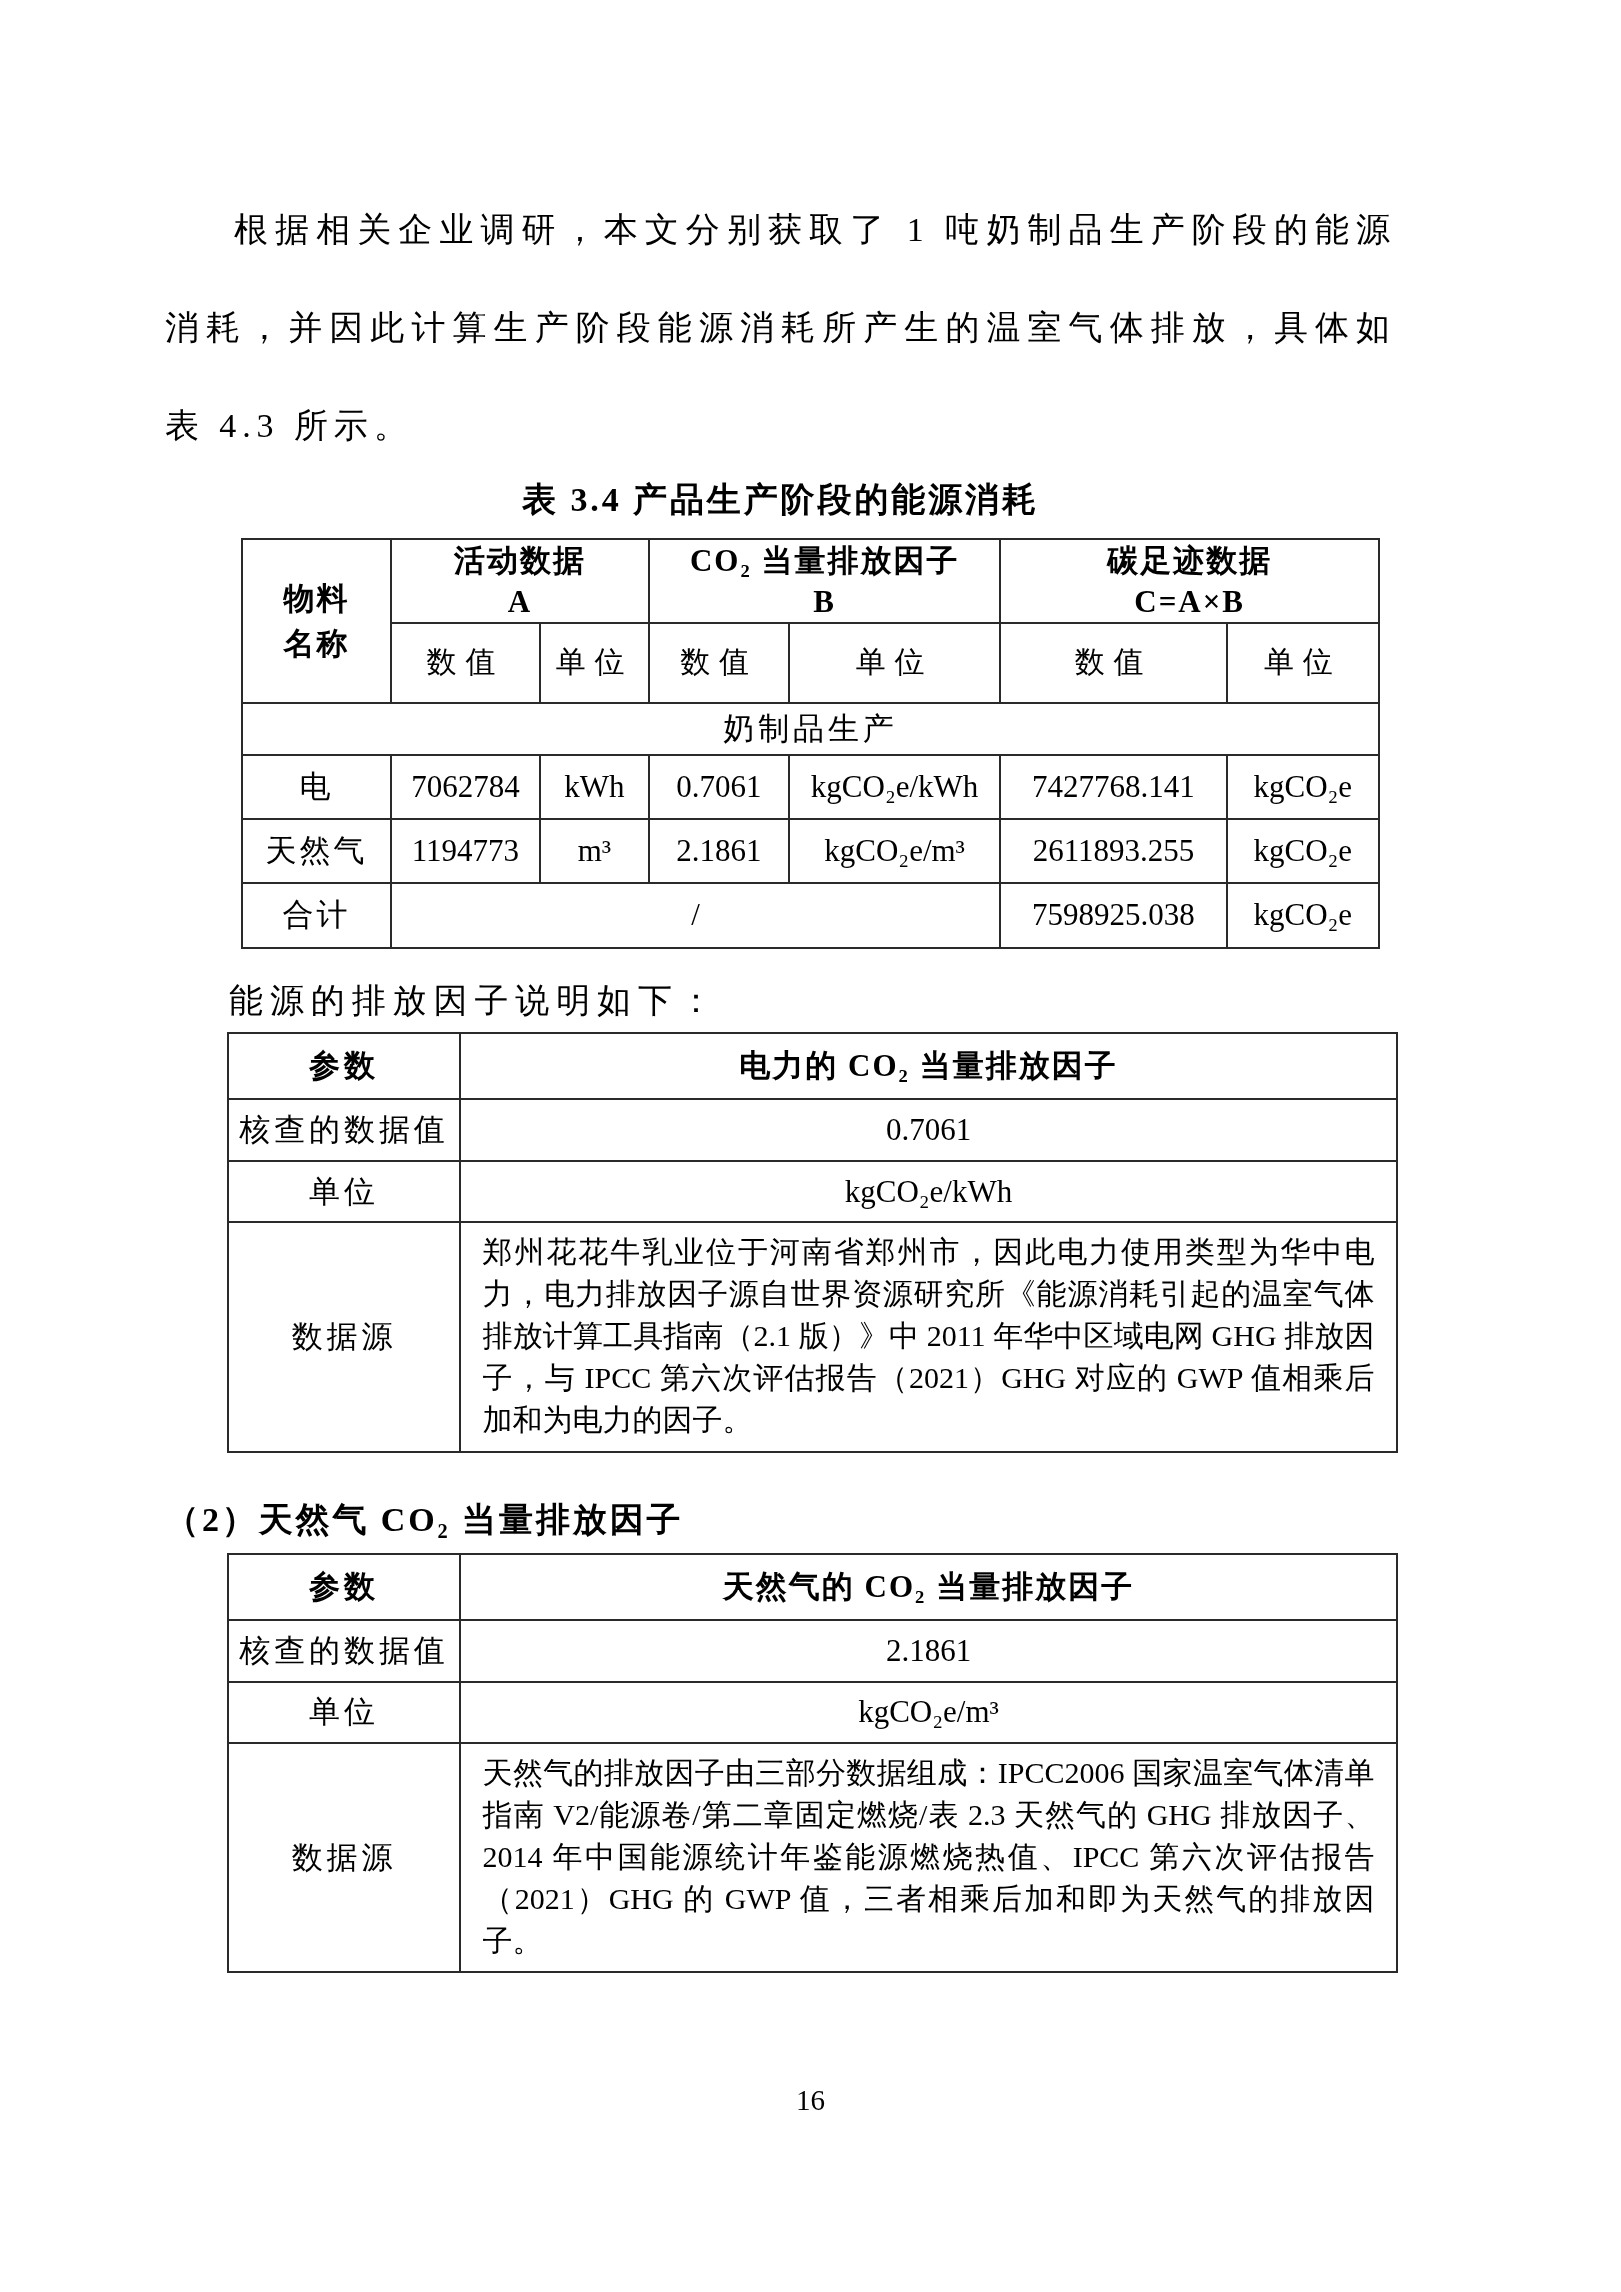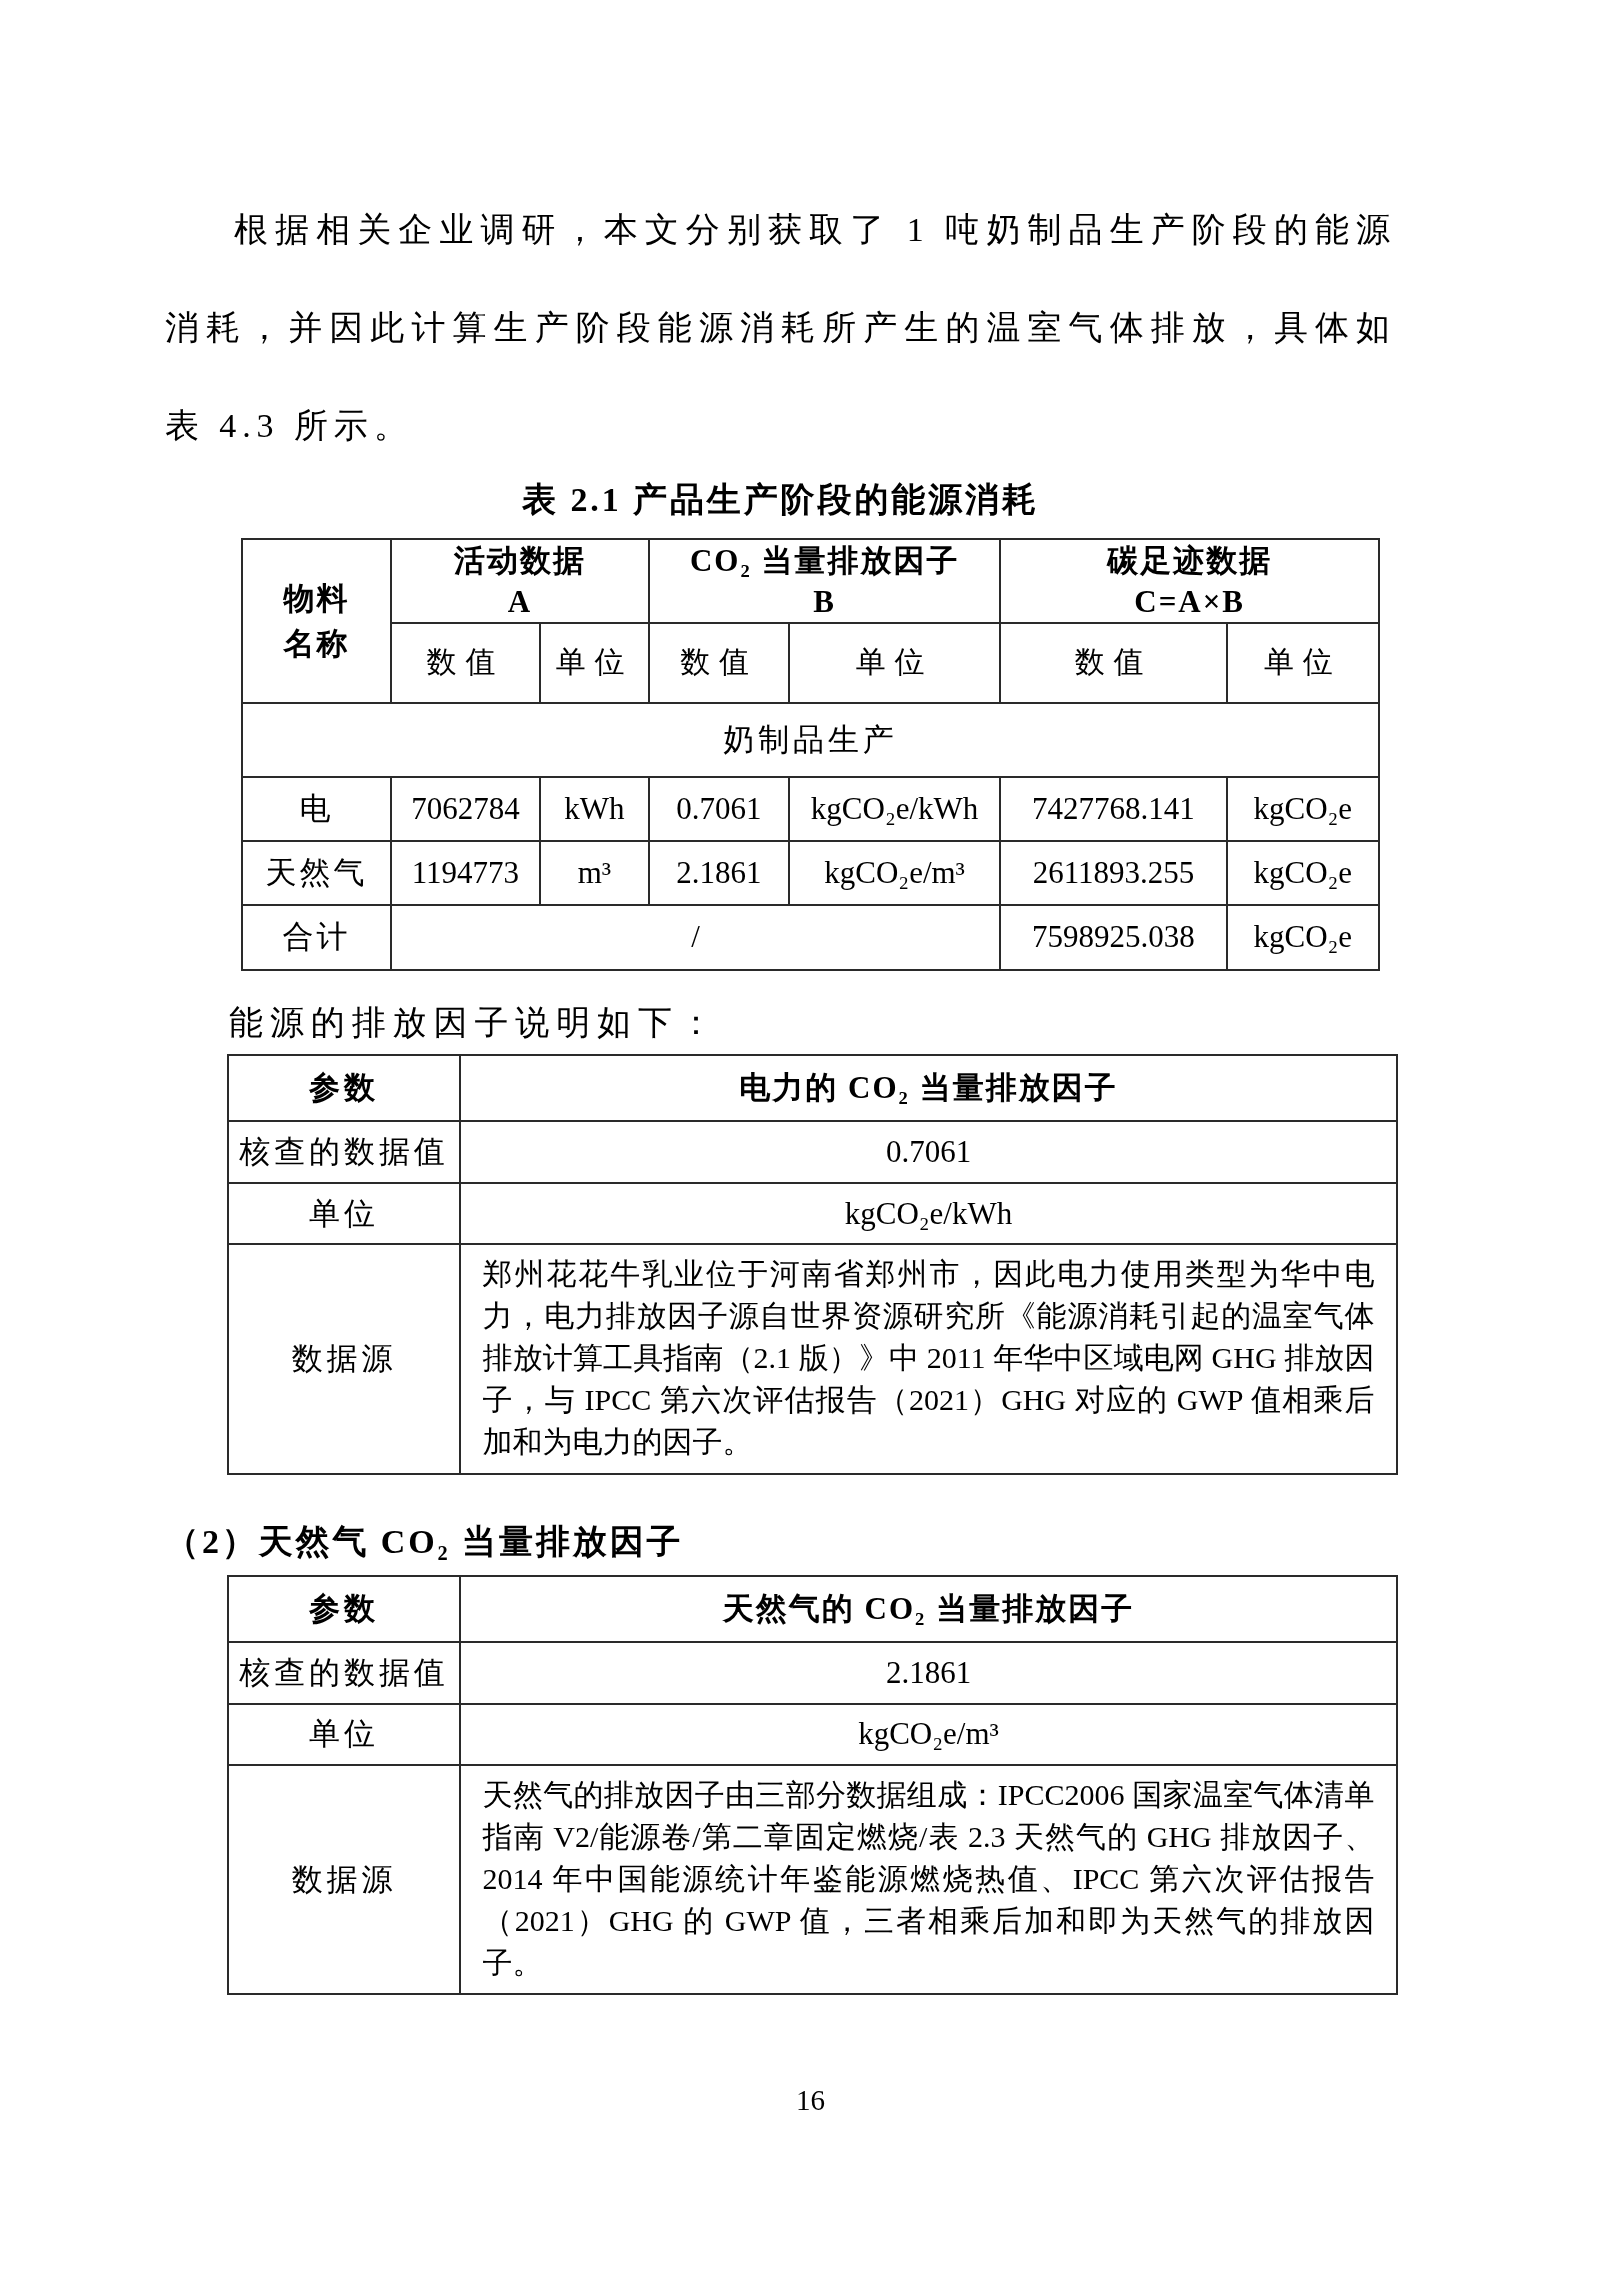--- a/index.html
+++ b/index.html
@@ -52,21 +52,21 @@
     font-size: 31px;
     padding: 0 2px;
   }
   .energy-table .hdr { font-weight: bold; letter-spacing: 2px; }
   .energy-table .hdr .l1, .energy-table .hdr .l2 { display: block; line-height: 41px; }
   .energy-table .material-cell .l1, .energy-table .material-cell .l2 { display: block; line-height: 45px; }
   .energy-table .material-cell { font-weight: bold; letter-spacing: 2px; border-radius: 32px; }
   .energy-table .subhdr { font-weight: normal; letter-spacing: 8.8px; font-size: 30px; }
   .row-h1 td { height: 84px; }
   .row-h2 td { height: 80px; }
-  .row-section td { height: 74px; letter-spacing: 3.9px; }
+  .row-section td { height: 52px; letter-spacing: 3.9px; }
   .row-data td { height: 64px; }
   .row-total td { height: 65px; font-family: Liberation Serif, serif; }
   .cn { letter-spacing: 2.9px; }
   
   .note-line {
     margin-top: 29px;
     font-size: 34px;
     letter-spacing: 6.9px;
     text-indent: 64px;
     line-height: 45px;
@@ -123,21 +123,21 @@
 <body>
 
 <div class="content">
 
   <div class="intro">
     <div class="intro-line first justify-full">根据相关企业调研，本文分别获取了 1 吨奶制品生产阶段的能源</div>
     <div class="intro-line justify-full">消耗，并因此计算生产阶段能源消耗所产生的温室气体排放，具体如</div>
     <div class="intro-line">表 4.3 所示。</div>
   </div>
 
-  <div class="table-title">表 2.1 产品生产阶段的能源消耗</div>
+  <div class="table-title">表 3.4 产品生产阶段的能源消耗</div>
 
   <table class="energy-table">
     <colgroup>
       <col style="width:13.1%">
         <col style="width:13.1%">
         <col style="width:9.6%">
       <col style="width:12.3%">
         <col style="width:18.6%">
         <col style="width:19.9%">
         <col style="width:13.4%">

